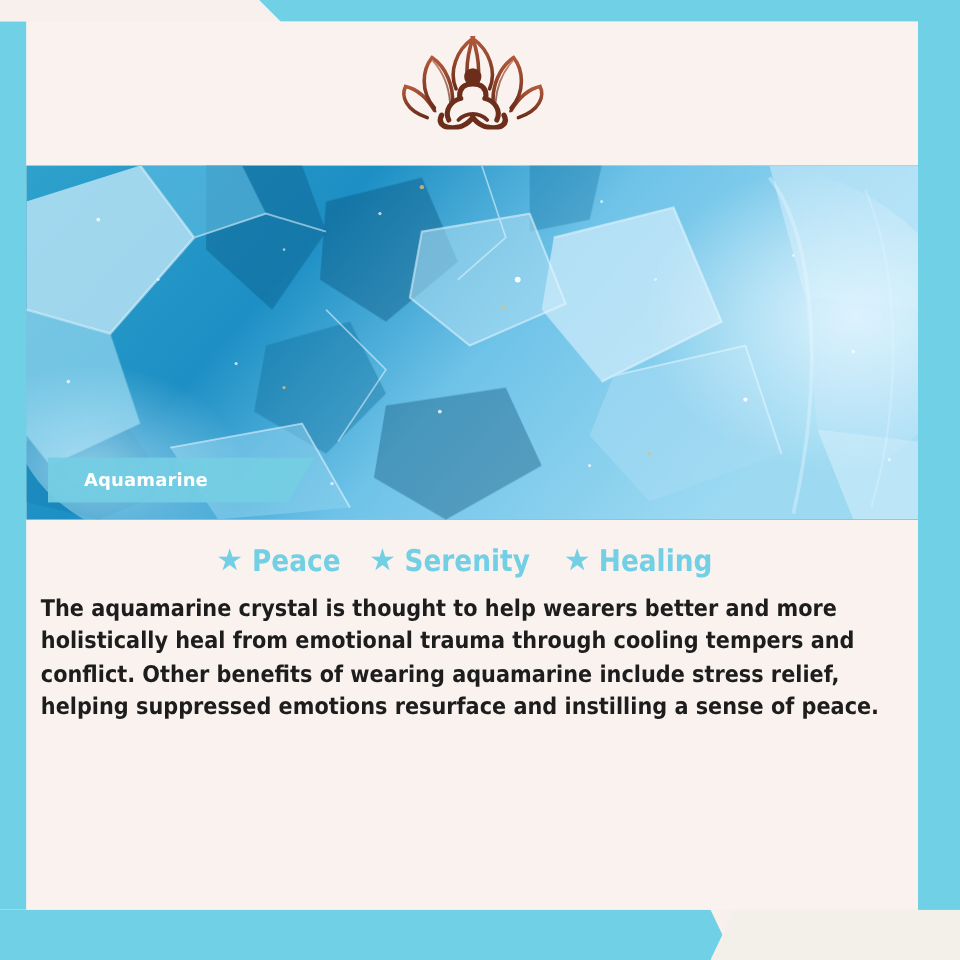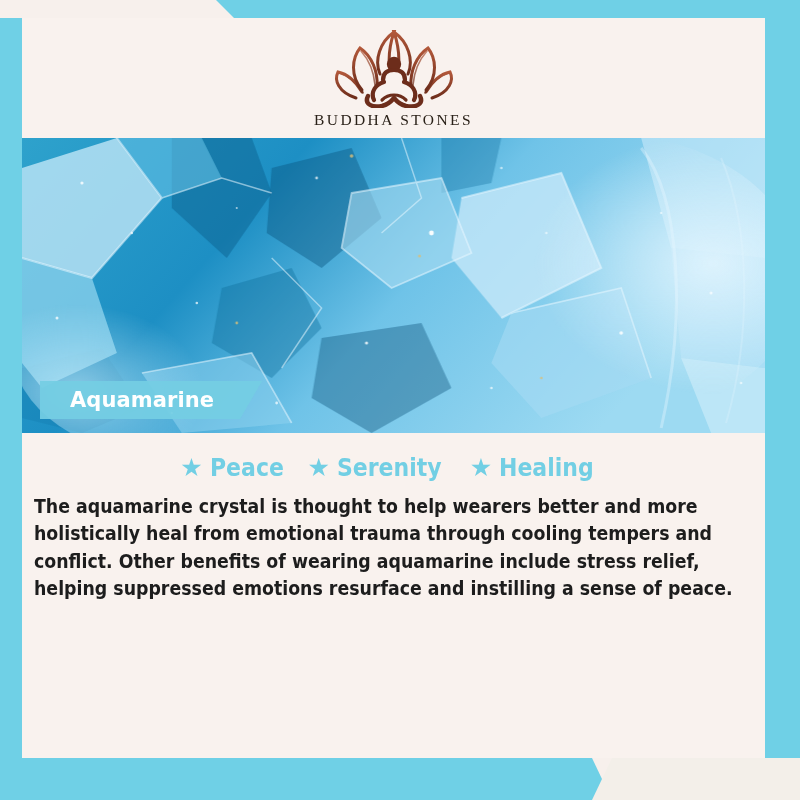--- a/index.html
+++ b/index.html
@@ -107,21 +107,21 @@
     left:18px; bottom:14px;
     height:38px;
     width:222px;
     background:rgba(116,206,227,0.93);
     clip-path:polygon(0 0, 222px 0, 200px 38px, 0 38px);
     display:flex; align-items:center;
   }
   .ribbon-text {
     font-family:"DejaVu Sans", sans-serif;
     font-weight:bold;
-    font-size:21px;
+    font-size:15px;
     color:#ffffff;
     padding-left:30px;
     letter-spacing:0.1px;
     white-space:nowrap;
   }
 
   
   .keywords {
     margin-top:22px;
     display:flex;
@@ -209,21 +209,20 @@
             <path d="M55 50 C55 42 60 40 66 40 C72 40 77 42 77 50" stroke-width="4.2"></path>
             <path d="M46 70 C42 62 48 54 56 52" stroke-width="4.2"></path>
             <path d="M86 70 C90 62 84 54 76 52" stroke-width="4.2"></path>
 
             <path d="M40 66 C36 74 44 78 54 76 C62 74 64 70 66 68" stroke-width="4.4"></path>
             <path d="M92 66 C96 74 88 78 78 76 C70 74 68 70 66 68" stroke-width="4.4"></path>
             <path d="M54 70 C58 66 62 65 66 65 C70 65 74 66 78 70" stroke-width="3.2"></path>
           </g>
         </svg>
       </span>
-      <div class="logo-word">BUDDHA STONES</div>
     </div>
 
 
     <div class="hero">
       <svg viewBox="0 0 744 295" preserveAspectRatio="none" xmlns="http://www.w3.org/2000/svg">
         <defs>
           <linearGradient id="bg1" x1="0" y1="0" x2="1" y2="0.35">
             <stop offset="0" stop-color="#2ea2cc"></stop>
             <stop offset="0.35" stop-color="#1d8fc4"></stop>
             <stop offset="0.62" stop-color="#6fc3e8"></stop>

